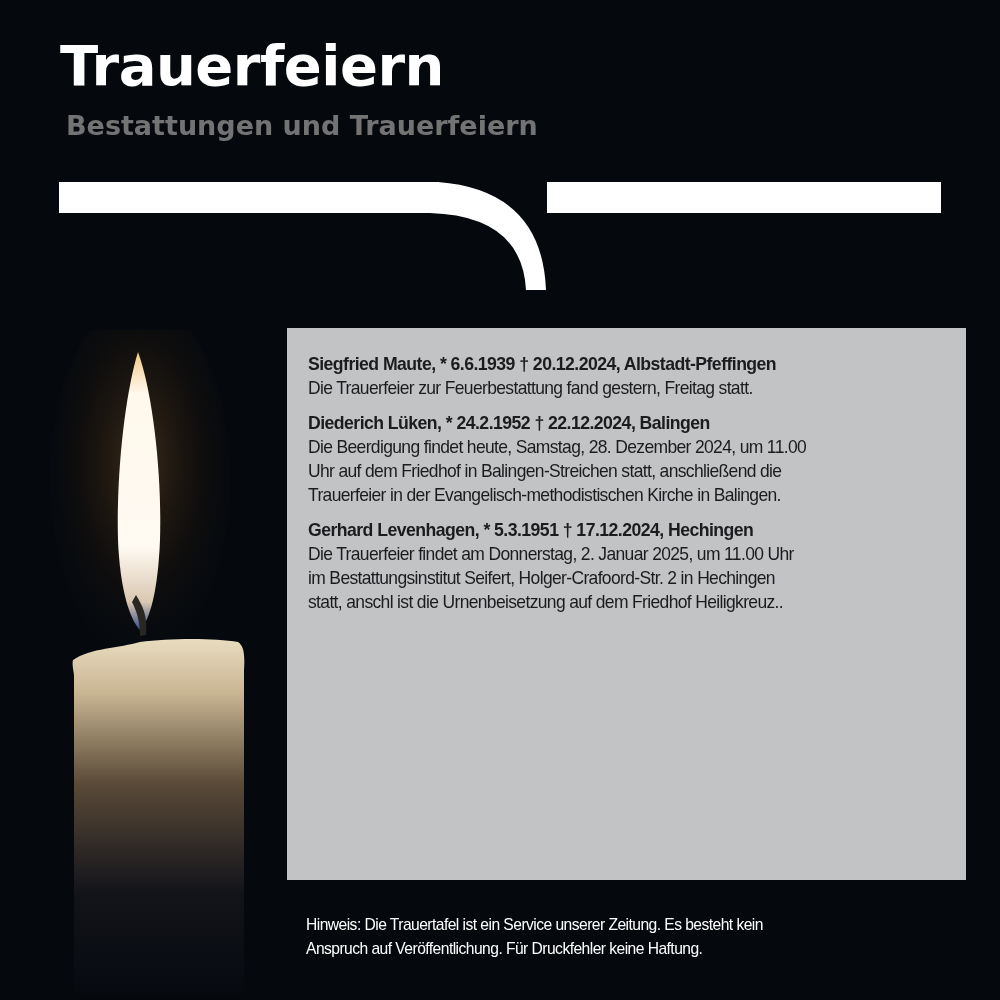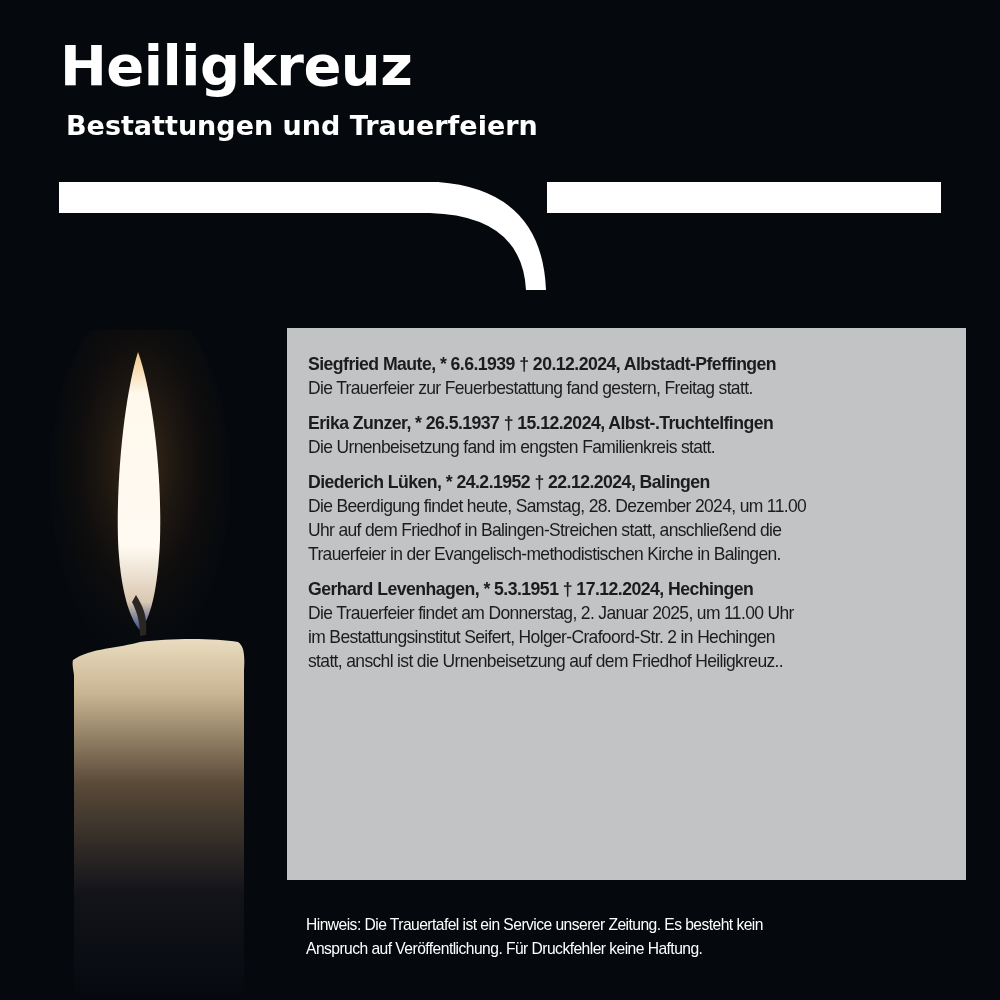--- a/index.html
+++ b/index.html
@@ -23,21 +23,21 @@
       font-weight: bold;
       font-size: 56px;
       letter-spacing: -0.5px;
       line-height: 1;
       margin: 0;
     }
     .subtitle {
       position: absolute;
       left: 66px;
       top: 112px;
-      color: #ffffff;
+      color: #737373;
       font-family: "DejaVu Sans", sans-serif;
       font-size: 27px;
       line-height: 1;
       margin: 0;
     }
     .bar {
       position: absolute;
       background: #ffffff;
       height: 31px;
     }
@@ -100,21 +100,21 @@
       letter-spacing: -0.6px;
       white-space: pre-line;
       transform: scaleX(0.92);
       transform-origin: left;
       width: 640px;
     }
   </style>
 </head>
 <body>
 
-<h1 class="title">Heiligkreuz</h1>
+<h1 class="title">Trauerfeiern</h1>
 <h2 class="subtitle">Bestattungen und Trauerfeiern</h2>
 
 <div class="bar bar-left"></div>
 <svg class="curve" width="120" height="115" viewBox="0 0 120 115">
   <path d="M0 2 L8 2 Q112 10 116 110 L96 110 Q92 36 0 33 Z" fill="#ffffff"></path>
 </svg>
 <div class="bar bar-right"></div>
 
 <svg class="candle" width="240" height="670" viewBox="0 0 240 670">
   <defs>
@@ -143,24 +143,20 @@
   <path d="M96 265 C102 275 108 285 106 305 L100 306 C100 290 96 280 92 272 Z" fill="#2a2622"></path>
   <path d="M33 330 C50 318 80 318 100 312 C130 308 175 308 198 312 C204 316 205 325 204 340 L204 670 L34 670 L34 345 C33 338 32 334 33 330 Z" fill="url(#wax)"></path>
 </svg>
 
 <div class="card">
   <div class="entry">
     <div class="entry-head">Siegfried Maute, * 6.6.1939 † 20.12.2024, Albstadt-Pfeffingen</div>
     <div class="entry-body">Die Trauerfeier zur Feuerbestattung fand gestern, Freitag statt.</div>
   </div>
   <div class="entry">
-    <div class="entry-head">Erika Zunzer, * 26.5.1937 † 15.12.2024, Albst-.Truchtelfingen</div>
-    <div class="entry-body">Die Urnenbeisetzung fand im engsten Familienkreis statt.</div>
-  </div>
-  <div class="entry">
     <div class="entry-head">Diederich Lüken, * 24.2.1952 † 22.12.2024, Balingen</div>
     <div class="entry-body">Die Beerdigung findet heute, Samstag, 28. Dezember 2024, um 11.00
 Uhr auf dem Friedhof in Balingen-Streichen statt, anschließend die
 Trauerfeier in der Evangelisch-methodistischen Kirche in Balingen.</div>
   </div>
   <div class="entry">
     <div class="entry-head">Gerhard Levenhagen, * 5.3.1951 † 17.12.2024, Hechingen</div>
     <div class="entry-body">Die Trauerfeier findet am Donnerstag, 2. Januar 2025, um 11.00 Uhr
 im Bestattungsinstitut Seifert, Holger-Crafoord-Str. 2 in Hechingen
 statt, anschl ist die Urnenbeisetzung auf dem Friedhof Heiligkreuz..</div>

